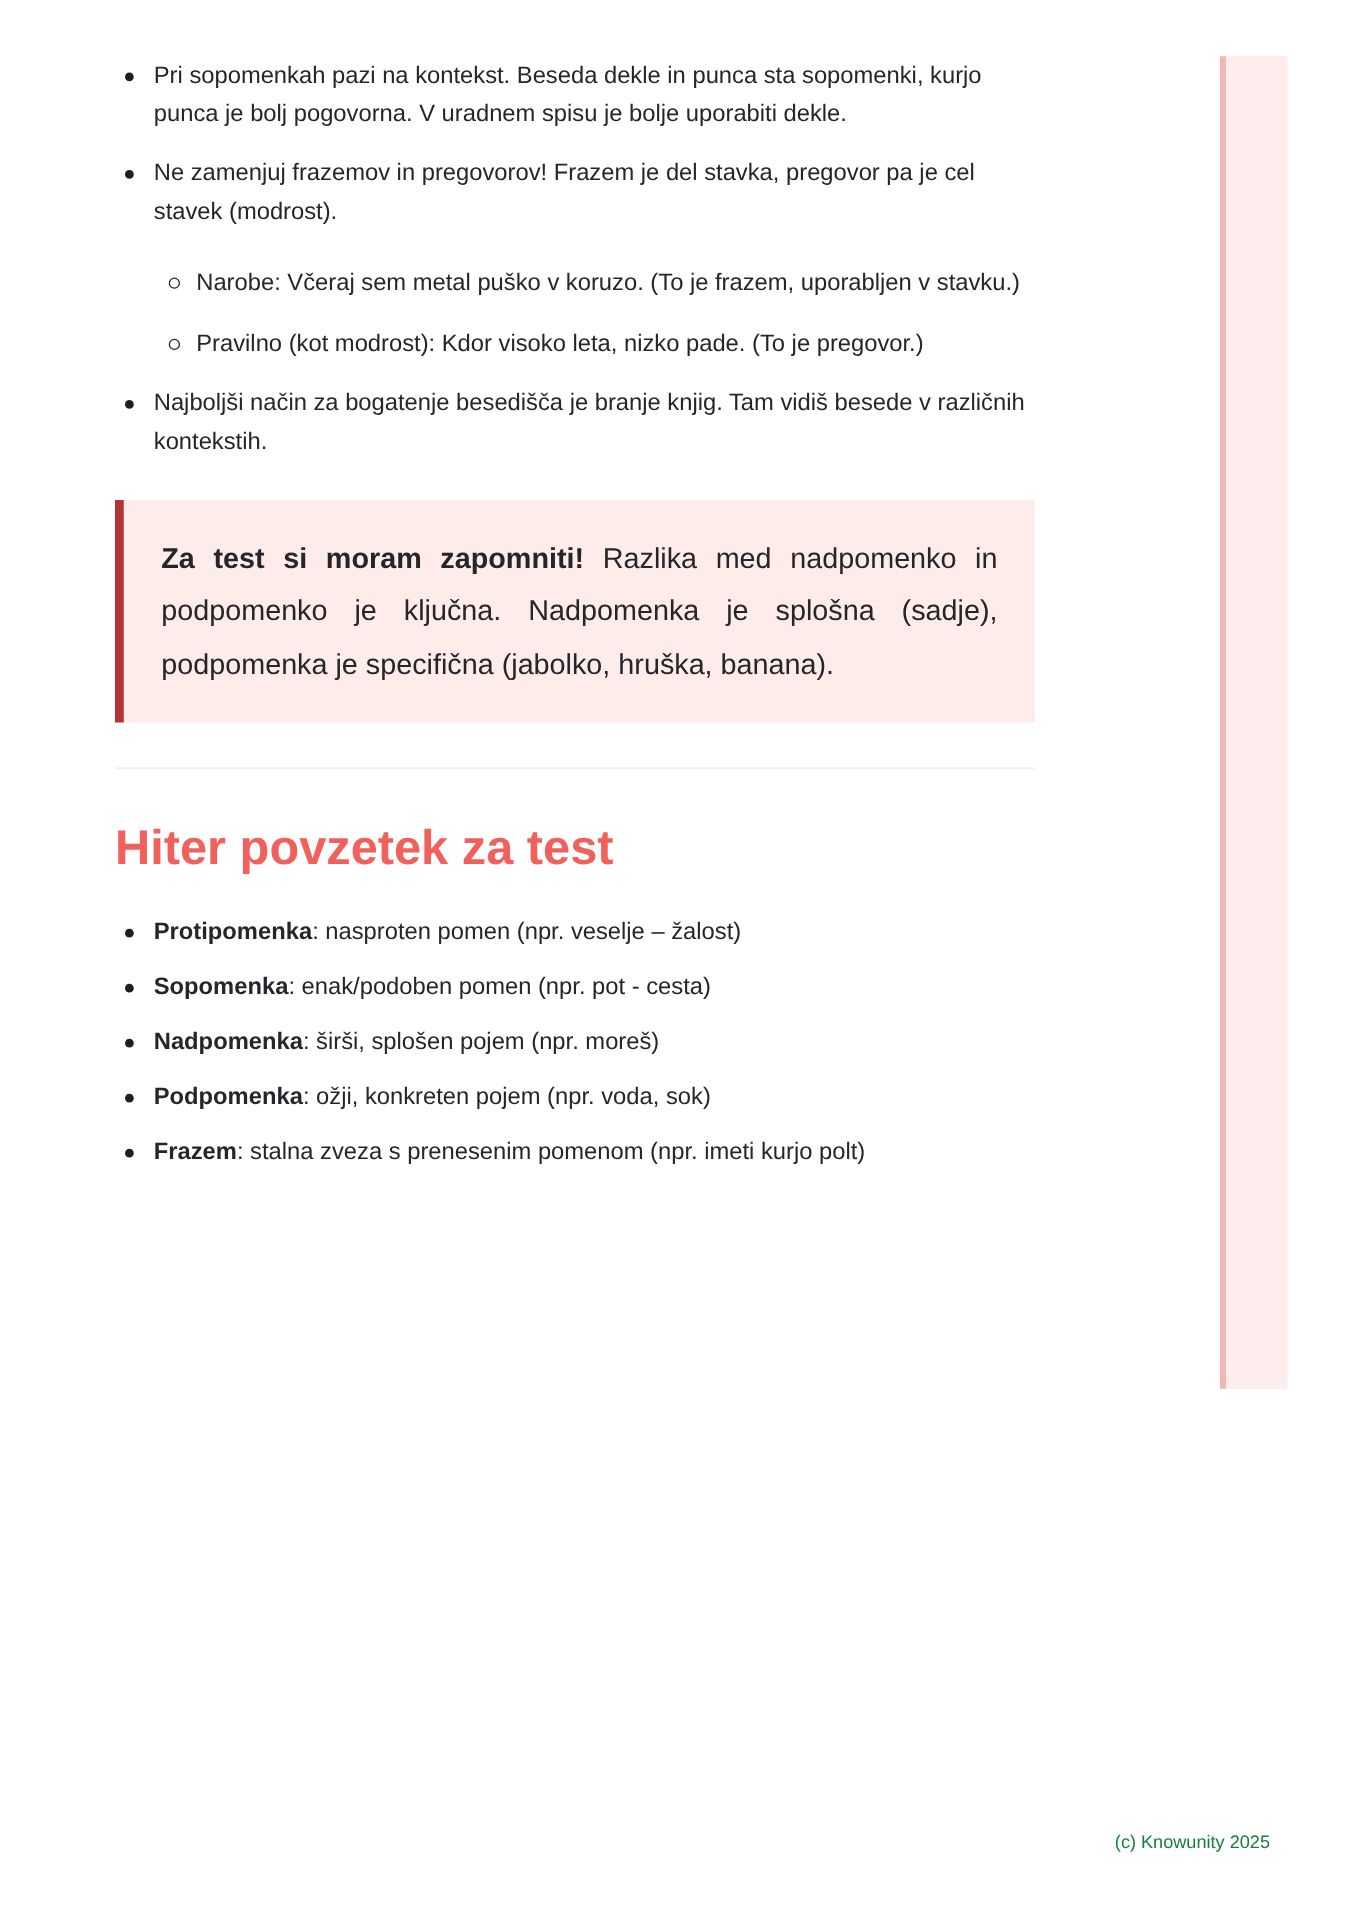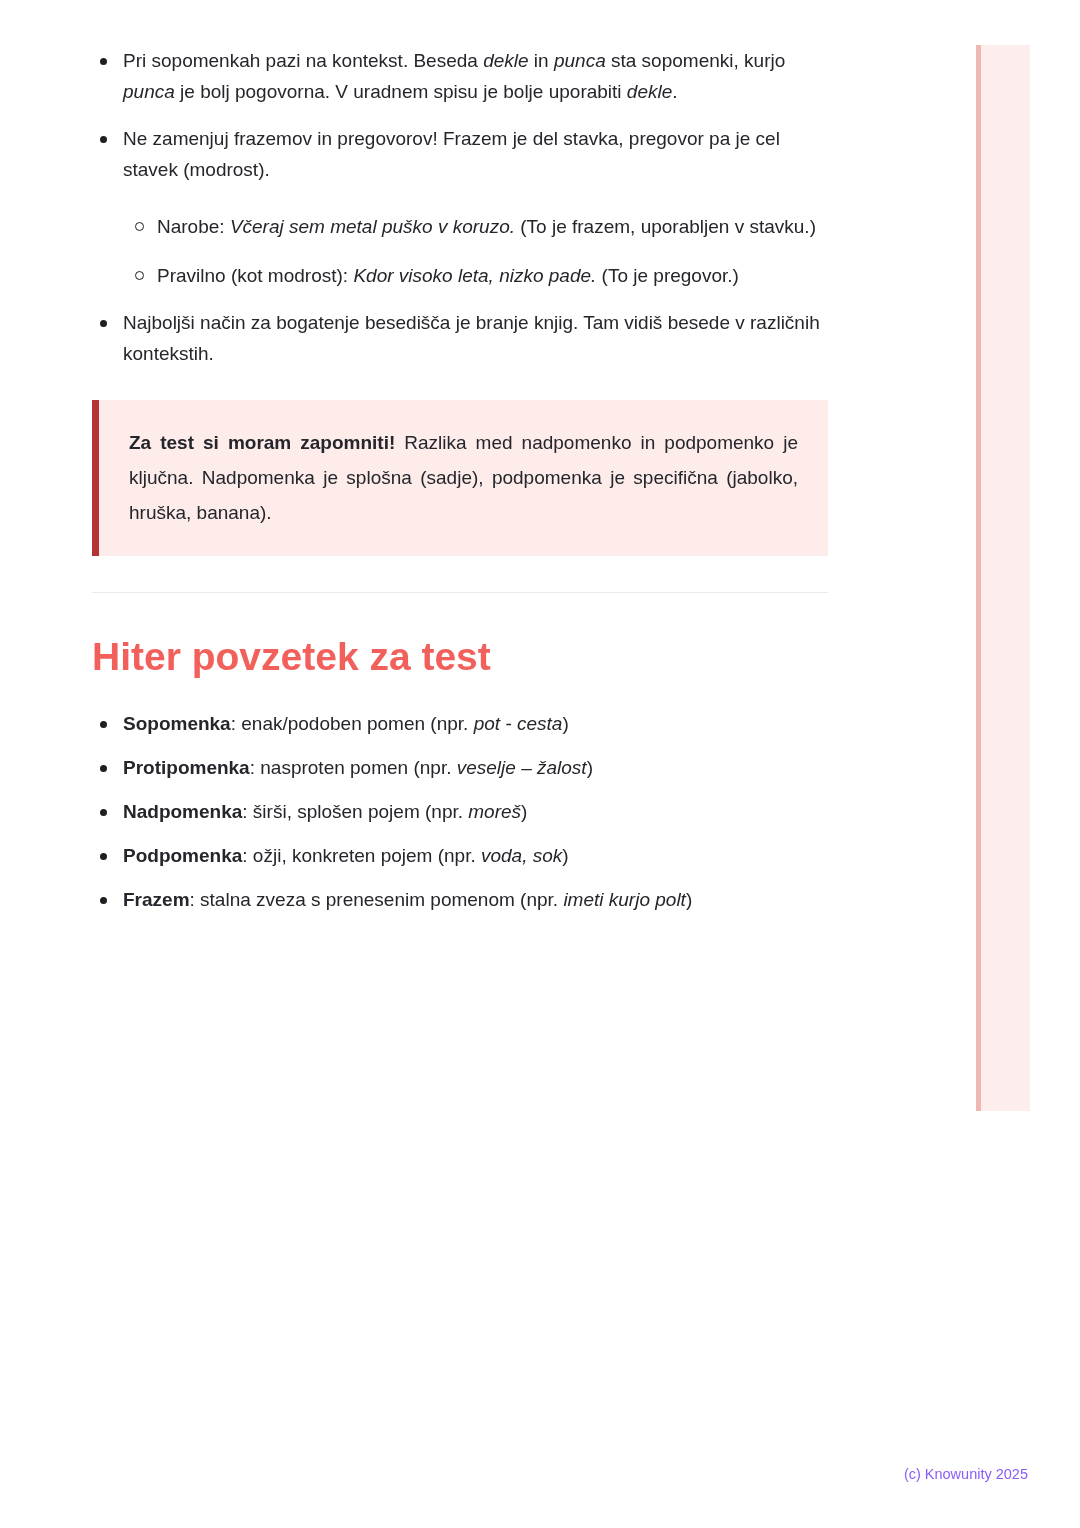--- a/index.html
+++ b/index.html
@@ -55,49 +55,49 @@
   .sublist > li:last-child { margin-bottom: 6px; }
   .sublist > li::before {
     content: "";
     position: absolute;
     left: 0; top: 10px;
     width: 7px; height: 7px;
     border-radius: 50%;
     border: 1.7px solid #1d1f23;
     background: transparent;
   }
-  .i { font-style: italic; }
+  .i { }
   .b { font-weight: bold; }
   .callout {
     margin-top: 30px;
     background: #fdecea;
     border-left: 7px solid #b23434;
     padding: 25px 30px 26px 30px;
-    font-size: 19px;
+    font-size: 23px;
     line-height: 1.85;
     text-align: justify;
   }
   .divider {
     border: none;
     border-top: 1px solid #e8eaed;
     margin-top: 36px;
   }
   .section-title {
     margin-top: 42px;
     color: #f2605c;
     font-size: 39px;
     font-weight: bold;
   }
   .summary { margin-top: 30px; }
   .summary > li { margin-bottom: 13px; }
   .footer {
     position: absolute;
-    right: 52px; bottom: 46px;
+    right: 64px; bottom: 46px;
     font-size: 14.5px;
-    color: #8b5cf6;
+    color: #15803d;
   }
 </style>
 </head>
 <body>
 
 <div class="page">
 
   <div class="side-line"></div>
   <div class="side-fill"></div>
 
@@ -115,22 +115,22 @@
       <li><span>Najboljši način za bogatenje besedišča je branje knjig. Tam vidiš besede v različnih kontekstih.</span></li>
     </ul>
 
     <div class="callout"><span class="b">Za test si moram zapomniti!</span><span> Razlika med nadpomenko in podpomenko je ključna. Nadpomenka je splošna (sadje), podpomenka je specifična (jabolko, hruška, banana).</span></div>
 
     <hr class="divider">
 
     <h2 class="section-title">Hiter povzetek za test</h2>
 
     <ul class="blist summary">
+      <li><span class="b">Protipomenka</span><span>: nasproten pomen (npr. </span><span class="i">veselje – žalost</span><span>)</span></li>
       <li><span class="b">Sopomenka</span><span>: enak/podoben pomen (npr. </span><span class="i">pot - cesta</span><span>)</span></li>
-      <li><span class="b">Protipomenka</span><span>: nasproten pomen (npr. </span><span class="i">veselje – žalost</span><span>)</span></li>
       <li><span class="b">Nadpomenka</span><span>: širši, splošen pojem (npr. </span><span class="i">moreš</span><span>)</span></li>
       <li><span class="b">Podpomenka</span><span>: ožji, konkreten pojem (npr. </span><span class="i">voda, sok</span><span>)</span></li>
       <li><span class="b">Frazem</span><span>: stalna zveza s prenesenim pomenom (npr. </span><span class="i">imeti kurjo polt</span><span>)</span></li>
     </ul>
 
   </div>
 
   <div class="footer">(c) Knowunity 2025</div>
 
 </div>

